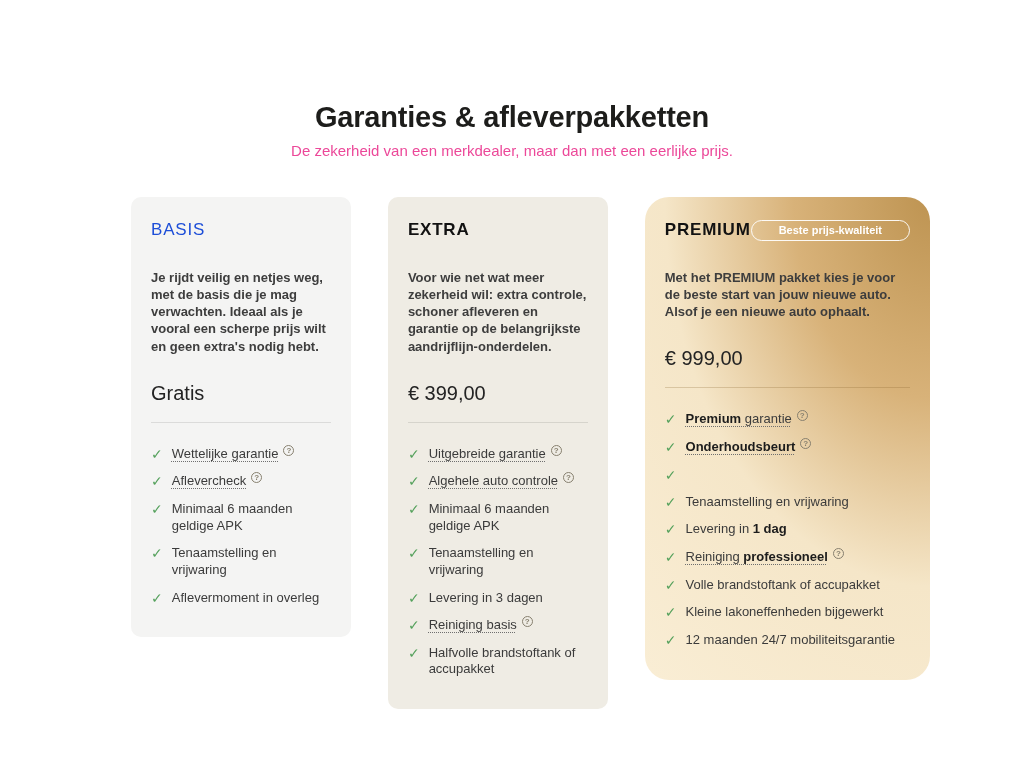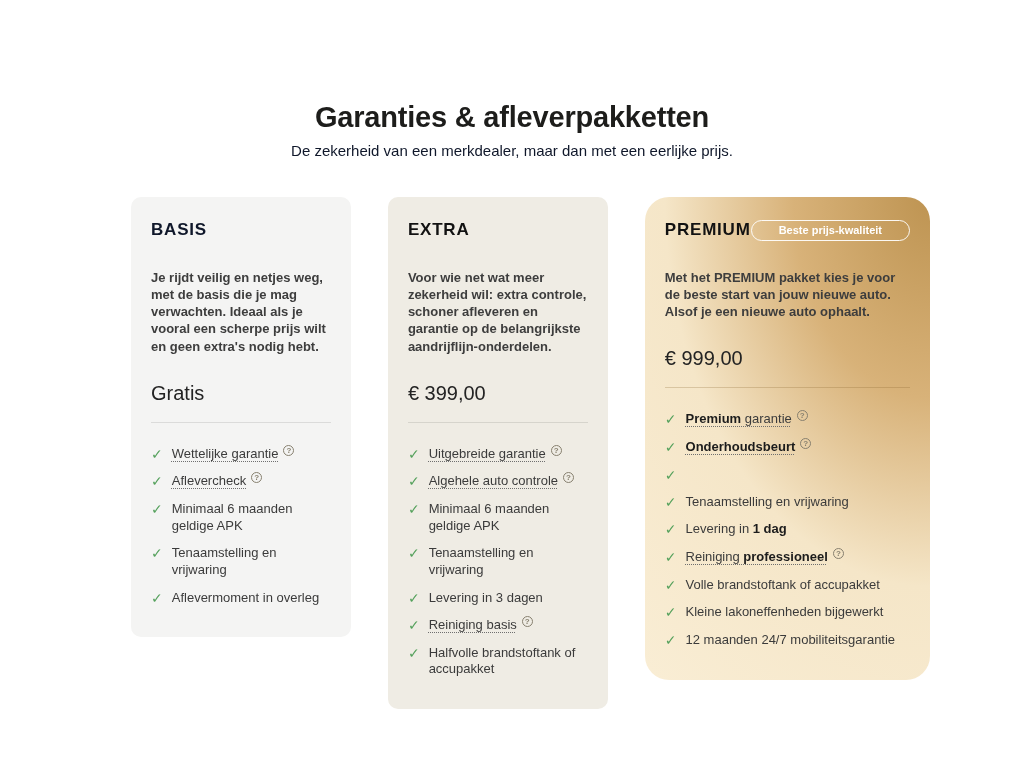--- a/index.html
+++ b/index.html
@@ -4,28 +4,28 @@
 <style>
   :root{
     --check:#55A15C; --basis-bg:#F4F4F3; --extra-bg:#EFECE4;
     --g1:#BE9452; --g2:#D8B279; --g3:#F5E6C8; --g4:#F9EDD4;
   }
   *{box-sizing:border-box;}
   body{margin:0;background:#ffffff;font-family:"Liberation Sans", sans-serif;color:#1d1d1b;}
   .page{width:836px;height:768px;margin:0 auto;position:relative;overflow:hidden;background:#fff;}
   .header{text-align:center;padding-top:101px;}
   .page-title{font-size:29px;font-weight:800;margin:0;color:#1d1d1b;letter-spacing:-0.2px;}
-  .page-subtitle{font-size:15px;color:#0f172a;margin-top:8px;}
+  .page-subtitle{font-size:15px;color:#ec4899;margin-top:8px;}
   .cards{display:flex;gap:37px;margin:38px 0 0 37px;align-items:flex-start;}
   .card{width:289px;border-radius:10px;padding:22px 20px 20px;}
   .card-basis{background:var(--basis-bg);min-height:354px;}
   .card-extra{background:var(--extra-bg);min-height:410px;}
   .card-premium{background:radial-gradient(150% 130% at 100% 0%, var(--g1) 0%, var(--g2) 32%, var(--g3) 62%, var(--g4) 100%);min-height:465px;border-radius:24px;}
   .card-head{display:flex;justify-content:space-between;align-items:center;min-height:22px;}
-  .card-title{font-size:17px;font-weight:700;letter-spacing:0.8px;color:#0f172a;}
+  .card-title{font-size:17px;font-weight:400;letter-spacing:0.8px;color:#1d4ed8;}
   .card-extra .card-title,.card-premium .card-title{font-weight:800;letter-spacing:0.8px;color:#121212;}
   .badge{border:1px solid rgba(255,255,255,0.92);color:#ffffff;font-weight:700;font-size:11px;padding:3px 27px 4px;border-radius:12px;white-space:nowrap;}
   .desc{font-size:13px;line-height:1.32;color:#3d3d3d;margin-top:28px;font-weight:bold;}
   .price{font-size:20px;color:#232323;margin-top:27px;}
   .divider{height:1px;background:rgba(0,0,0,0.10);margin-top:17px;}
   .card-premium .divider{background:rgba(130,95,40,0.25);}
   .features{list-style:none;margin:23px 0 0;padding:0;}
   .feature{display:flex;align-items:flex-start;gap:9px;margin-bottom:11px;font-size:13px;color:#3b3b3b;line-height:1.28;}
   .check{color:var(--check);font-size:14px;line-height:1.15;flex:0 0 auto;}
   .label{display:inline;}

